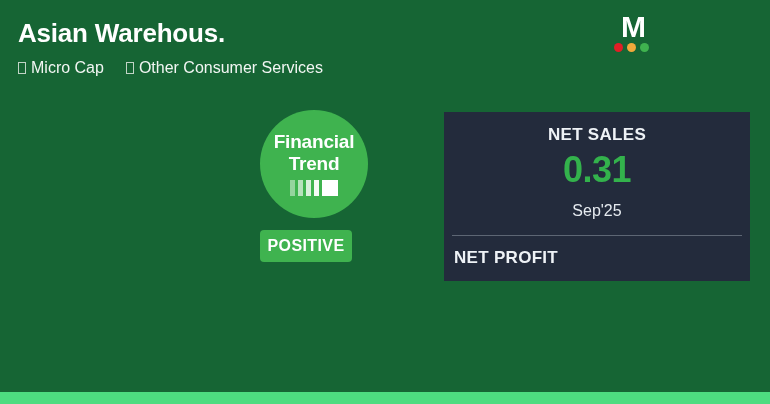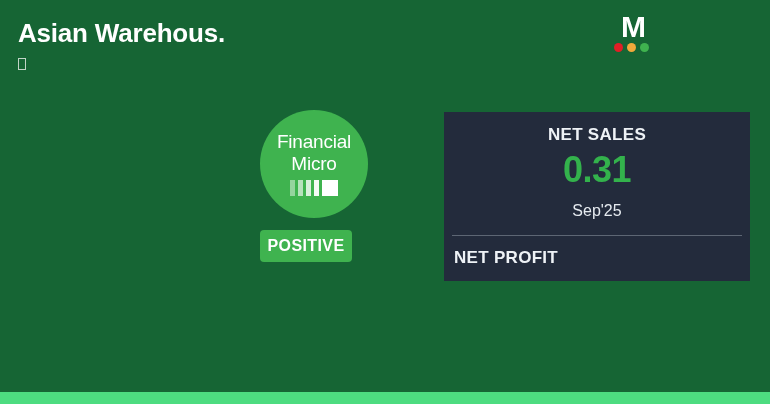--- a/index.html
+++ b/index.html
@@ -124,21 +124,21 @@
     flex-direction: column;
     align-items: center;
     justify-content: center;
     box-sizing: border-box;
     padding-bottom: 2px;
   }
 
   .trend-label-line {
     color: #ffffff;
     font-size: 19px;
-    font-weight: normal;
+    font-weight: bold;
     line-height: 22px;
     text-align: center;
     letter-spacing: -0.2px;
   }
 
   .trend-bars {
     display: flex;
     align-items: flex-end;
     gap: 3px;
     margin-top: 5px;
@@ -243,41 +243,46 @@
 <div class="stage">
 
   <div class="header">
 
     <div class="company-title">Asian Warehous.</div>
 
     <div class="meta-row">
 
       <div class="meta-chip">
         <span class="meta-glyph"></span>
+        <span>Micro Cap</span>
       </div>
 
+      <div class="meta-chip">
+        <span class="meta-glyph"></span>
+        <span>Other Consumer Services</span>
+      </div>
 
     </div>
 
     <div class="brand-logo">
       <div class="brand-m">M</div>
       <div class="brand-dots">
         <span class="brand-dot" style="background:#e01f26"></span>
         <span class="brand-dot" style="background:#f0a93b"></span>
         <span class="brand-dot" style="background:#3fb34f"></span>
       </div>
     </div>
 
   </div>
 
   <div class="trend-block">
 
     <div class="trend-circle">
       <div class="trend-label-line">Financial</div>
-      <div class="trend-label-line">Micro</div>
+      <div class="trend-label-line">Trend</div>
       <div class="trend-bars">
         <span class="trend-bar b1"></span>
         <span class="trend-bar b2"></span>
         <span class="trend-bar b3"></span>
         <span class="trend-bar b4"></span>
         <span class="trend-bar b5"></span>
       </div>
     </div>
 
     <div class="trend-badge">POSITIVE</div>

